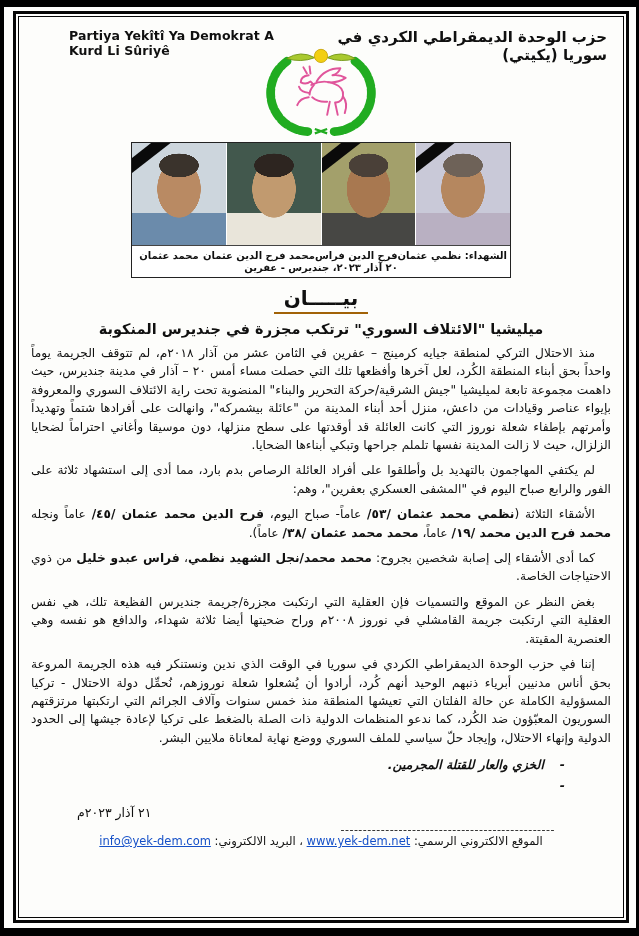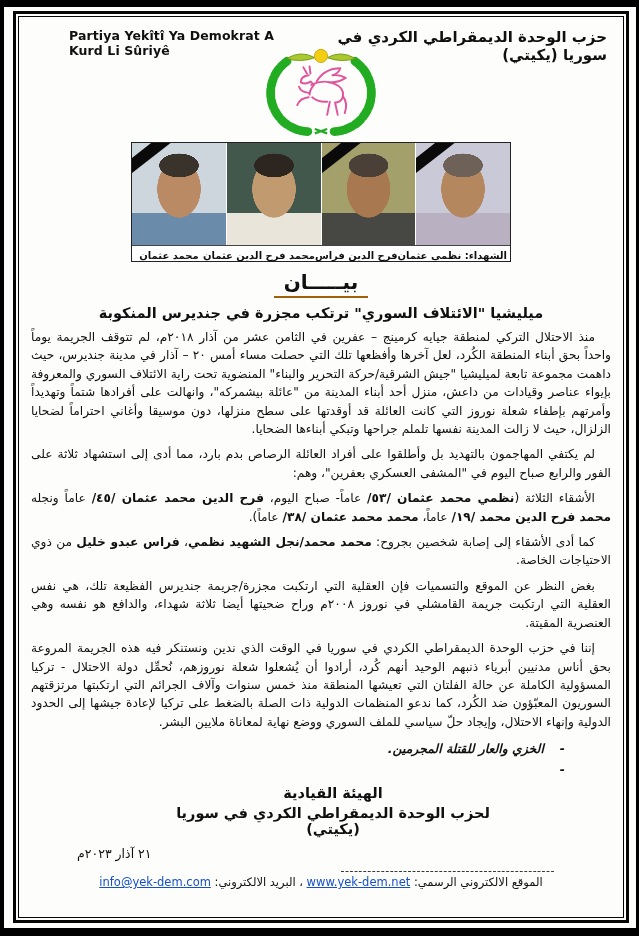--- a/index.html
+++ b/index.html
@@ -106,20 +106,21 @@
           <div class="photo" style="--bg: #cdd6dd; --skin: #b98a63; --shirt: #6b8bab; --hair: #3a332c;">
             <div class="ribbon"></div>
           </div>
         </div>
       <div class="caption-names" id="caption-names">
           <span class="cap-name">الشهداء: نظمي عثمان</span>
           <span class="cap-name">فرح الدين فراس</span>
           <span class="cap-name">محمد فرح الدين عثمان</span>
           <span class="cap-name">محمد عثمان</span>
         </div>
+      <div class="caption-date">٢٠ آذار ٢٠٢٣، جنديرس - عفرين</div>
     </div>
 
     <div class="title">
       <span>بيـــــان</span>
     </div>
     <div class="subtitle">ميليشيا "الائتلاف السوري" ترتكب مجزرة في جنديرس المنكوبة</div>
 
     <div class="body-text" id="body-paragraphs">
         <p class="para"><span>منذ الاحتلال التركي لمنطقة جيايه كرمينج – عفرين في الثامن عشر من آذار ٢٠١٨م، لم تتوقف الجريمة يوماً واحداً بحق أبناء المنطقة الكُرد، لعل آخرها وأفظعها تلك التي حصلت مساء أمس ٢٠ – آذار في مدينة جنديرس، حيث داهمت مجموعة تابعة لميليشيا "جيش الشرقية/حركة التحرير والبناء" المنضوية تحت راية الائتلاف السوري والمعروفة بإيواء عناصر وقيادات من داعش، منزل أحد أبناء المدينة من "عائلة بيشمركه"، وانهالت على أفرادها شتماً وتهديداً وأمرتهم بإطفاء شعلة نوروز التي كانت العائلة قد أوقدتها على سطح منزلها، دون موسيقا وأغاني احتراماً لضحايا الزلزال، حيث لا زالت المدينة نفسها تلملم جراحها وتبكي أبناءها الضحايا.</span></p>
         <p class="para"><span>لم يكتفي المهاجمون بالتهديد بل وأطلقوا على أفراد العائلة الرصاص بدم بارد، مما أدى إلى استشهاد ثلاثة على الفور والرابع صباح اليوم في "المشفى العسكري بعفرين"، وهم:</span></p>
@@ -132,24 +133,20 @@
     <div class="bullets" id="bullets">
         <div class="bullet-row">
           <span class="bullet-dash">-</span>
           <span>الخزي والعار للقتلة المجرمين.</span>
         </div>
         <div class="bullet-row">
           <span class="bullet-dash">-</span>
         </div>
       </div>
 
-    <div class="signature">
-      <div class="sig1">الهيئة القيادية</div>
-      <div class="sig2">لحزب الوحدة الديمقراطي الكردي في سوريا (يكيتي)</div>
-    </div>
 
     <div class="date-line">٢١ آذار ٢٠٢٣م</div>
 
     <div class="dash-sep">------------------------------------------------</div>
 
     <div class="footer">
       <span>الموقع الالكتروني الرسمي:</span>
       <a href="#"><bdi>www.yek-dem.net</bdi></a>
       <span>، البريد الالكتروني:</span>
       <a href="#"><bdi>info@yek-dem.com</bdi></a>

